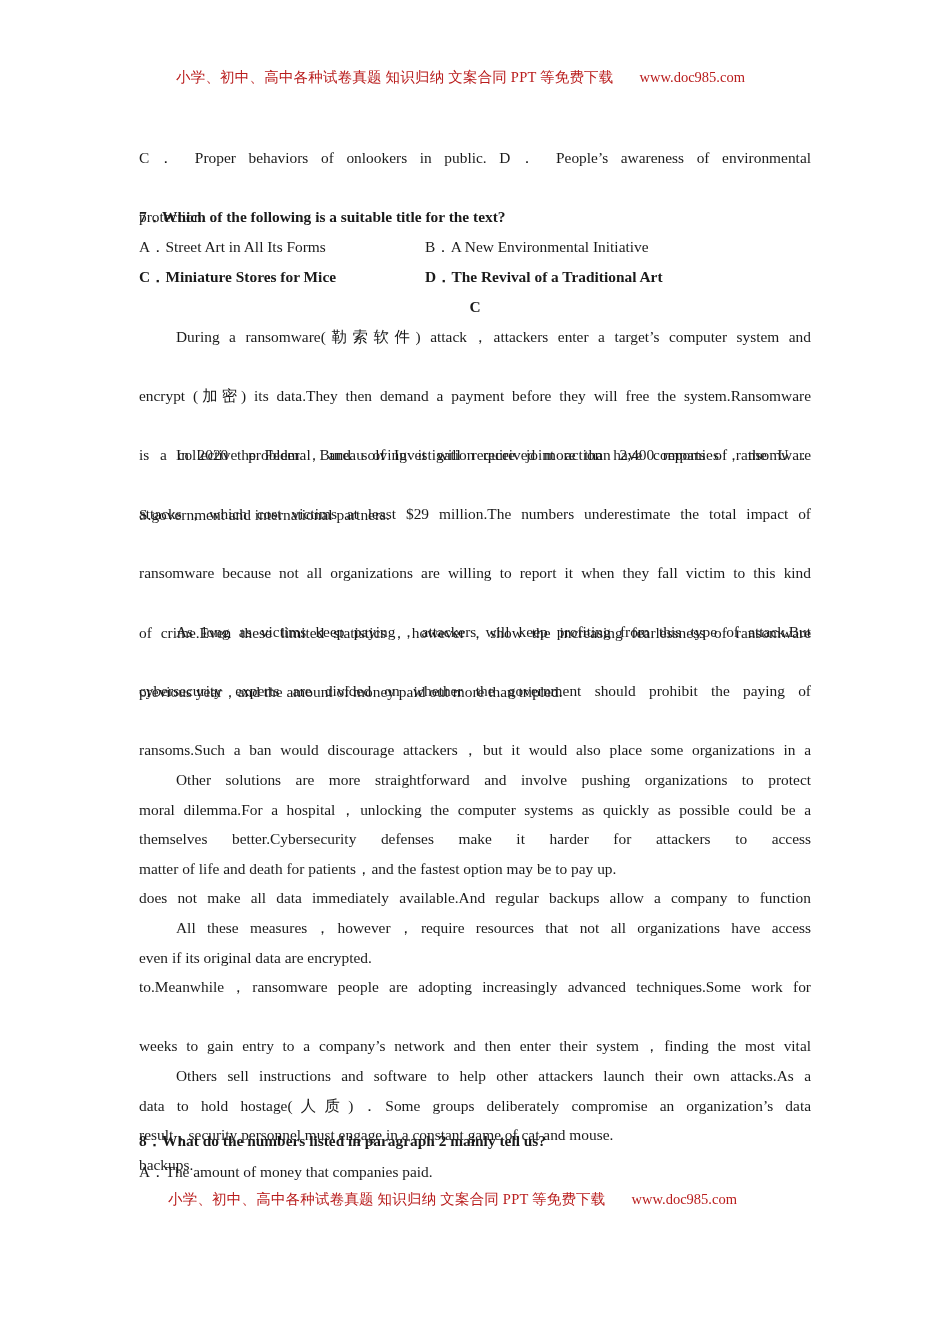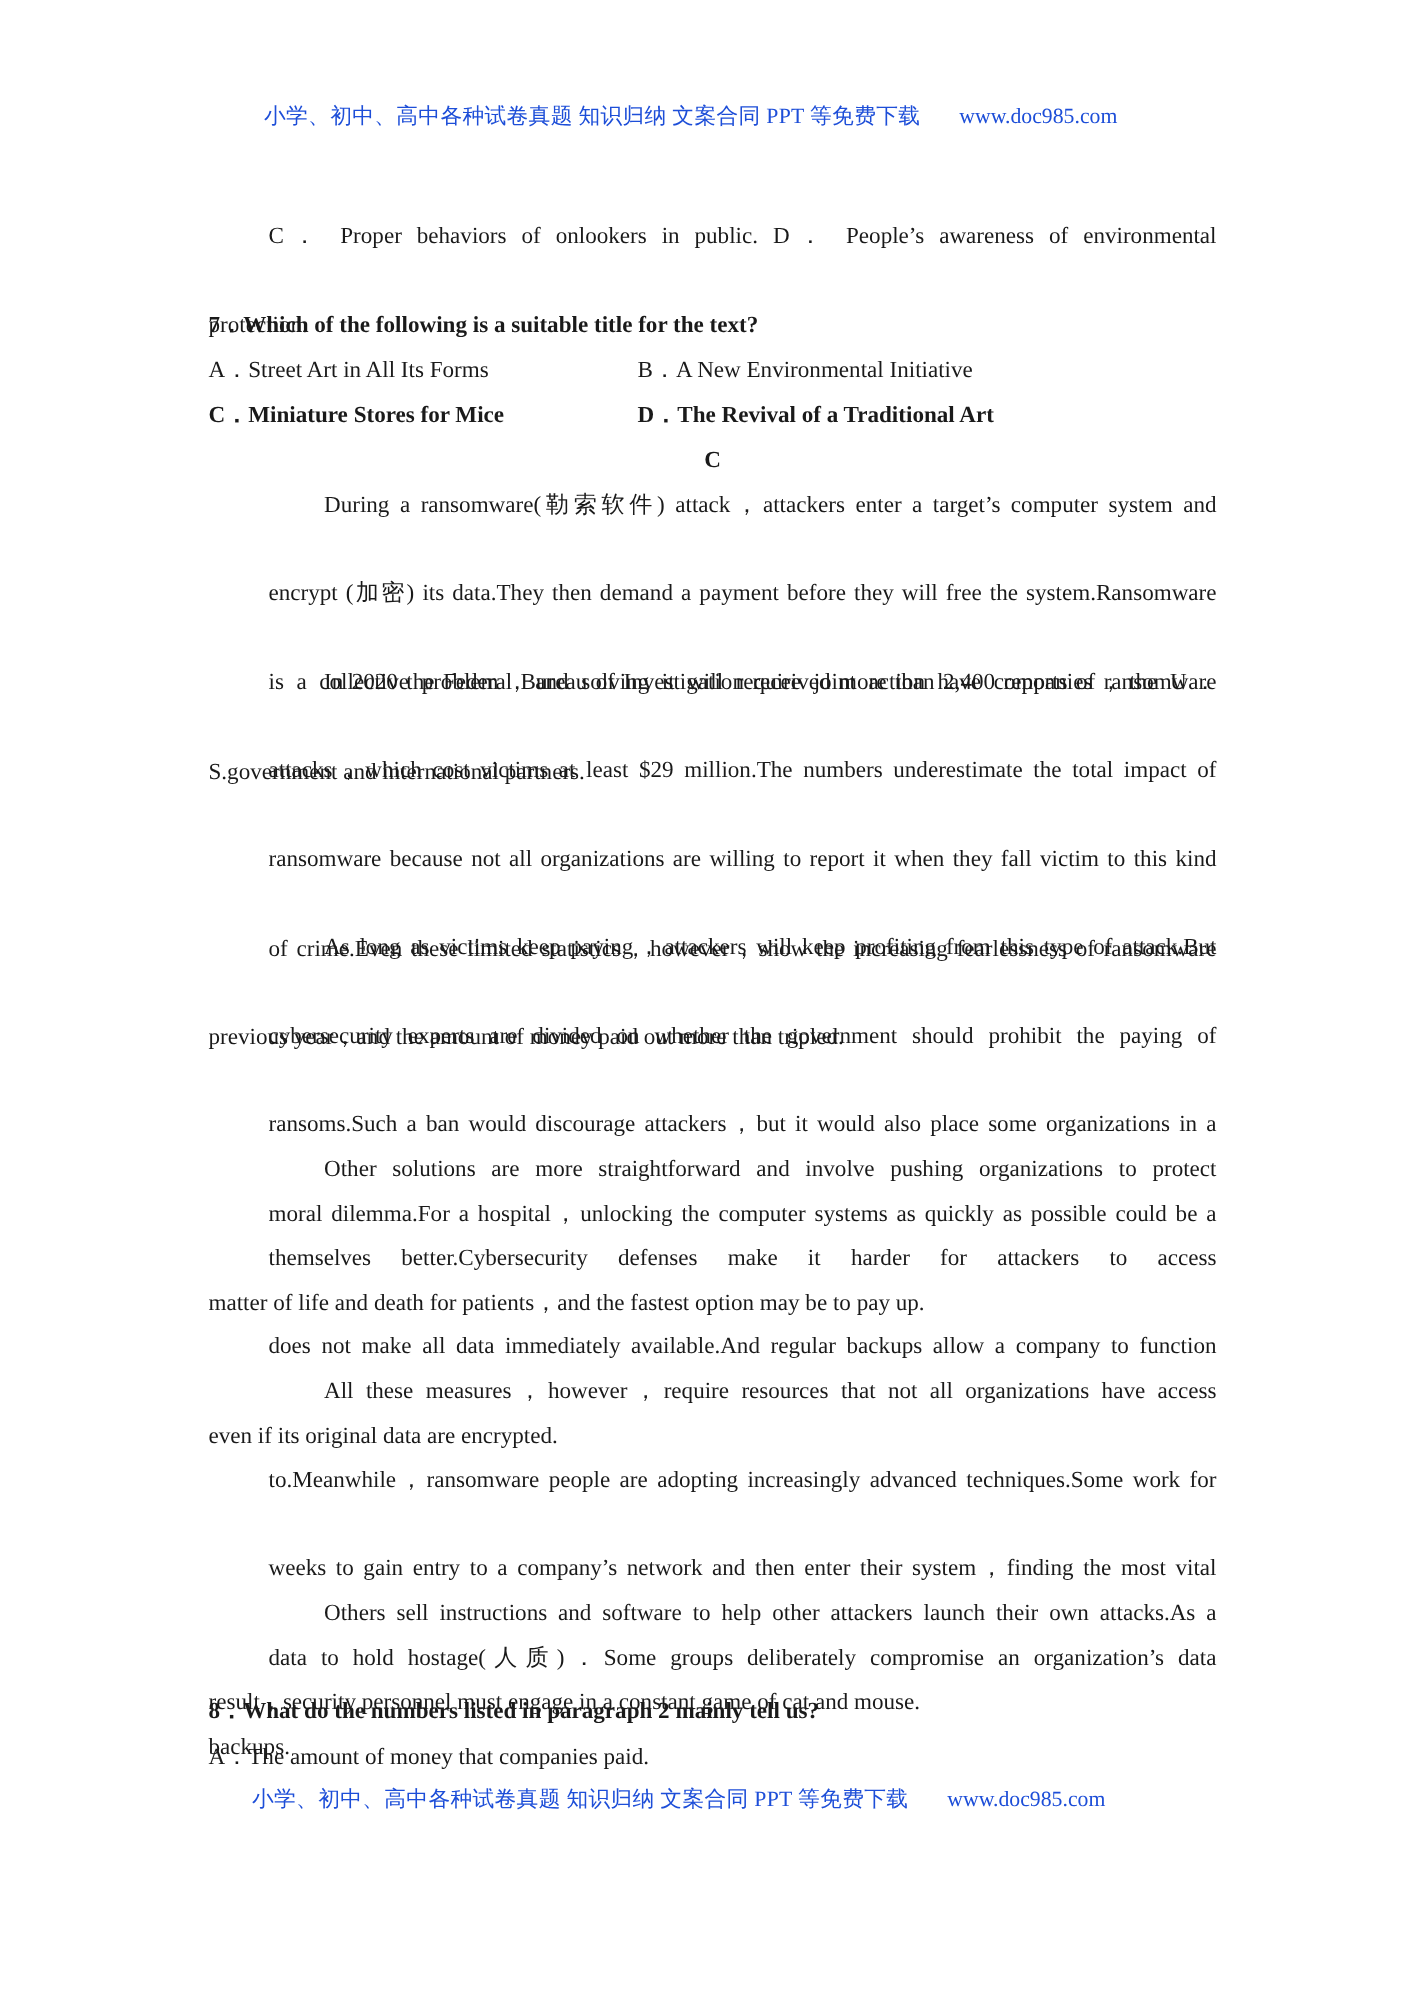--- a/index.html
+++ b/index.html
@@ -12,21 +12,21 @@
     width: 950px;
     height: 1344px;
     background: #ffffff;
     overflow: hidden;
     font-family: "Liberation Serif", "DejaVu Serif", serif;
     color: #1a1a1a;
   }
 
   
   .watermark {
-    color: #1d4ed8;
+    color: #b91c1c;
     font-size: 14.5px;
     letter-spacing: 0.2px;
     white-space: nowrap;
     font-family: "Liberation Serif", "DejaVu Serif", serif;
   }
   .watermark .url {
     font-family: "Liberation Serif", "DejaVu Serif", serif;
     letter-spacing: 0;
   }
   .watermark .gap { display: inline-block; width: 26px; }
@@ -70,21 +70,21 @@
     left: 286px;
     top: 0;
     text-align: right;
   }
   .center-c {
     text-align: center;
     font-weight: bold;
     font-size: 15.4px;
   }
   
-  .j { text-align: justify; margin-left: 40px; }
+  .j { text-align: justify; }
   .j::after {
     content: "";
     display: inline-block;
     width: 100%;
   }
 </style>
 </head>
 <body>
 
 <div class="page">

